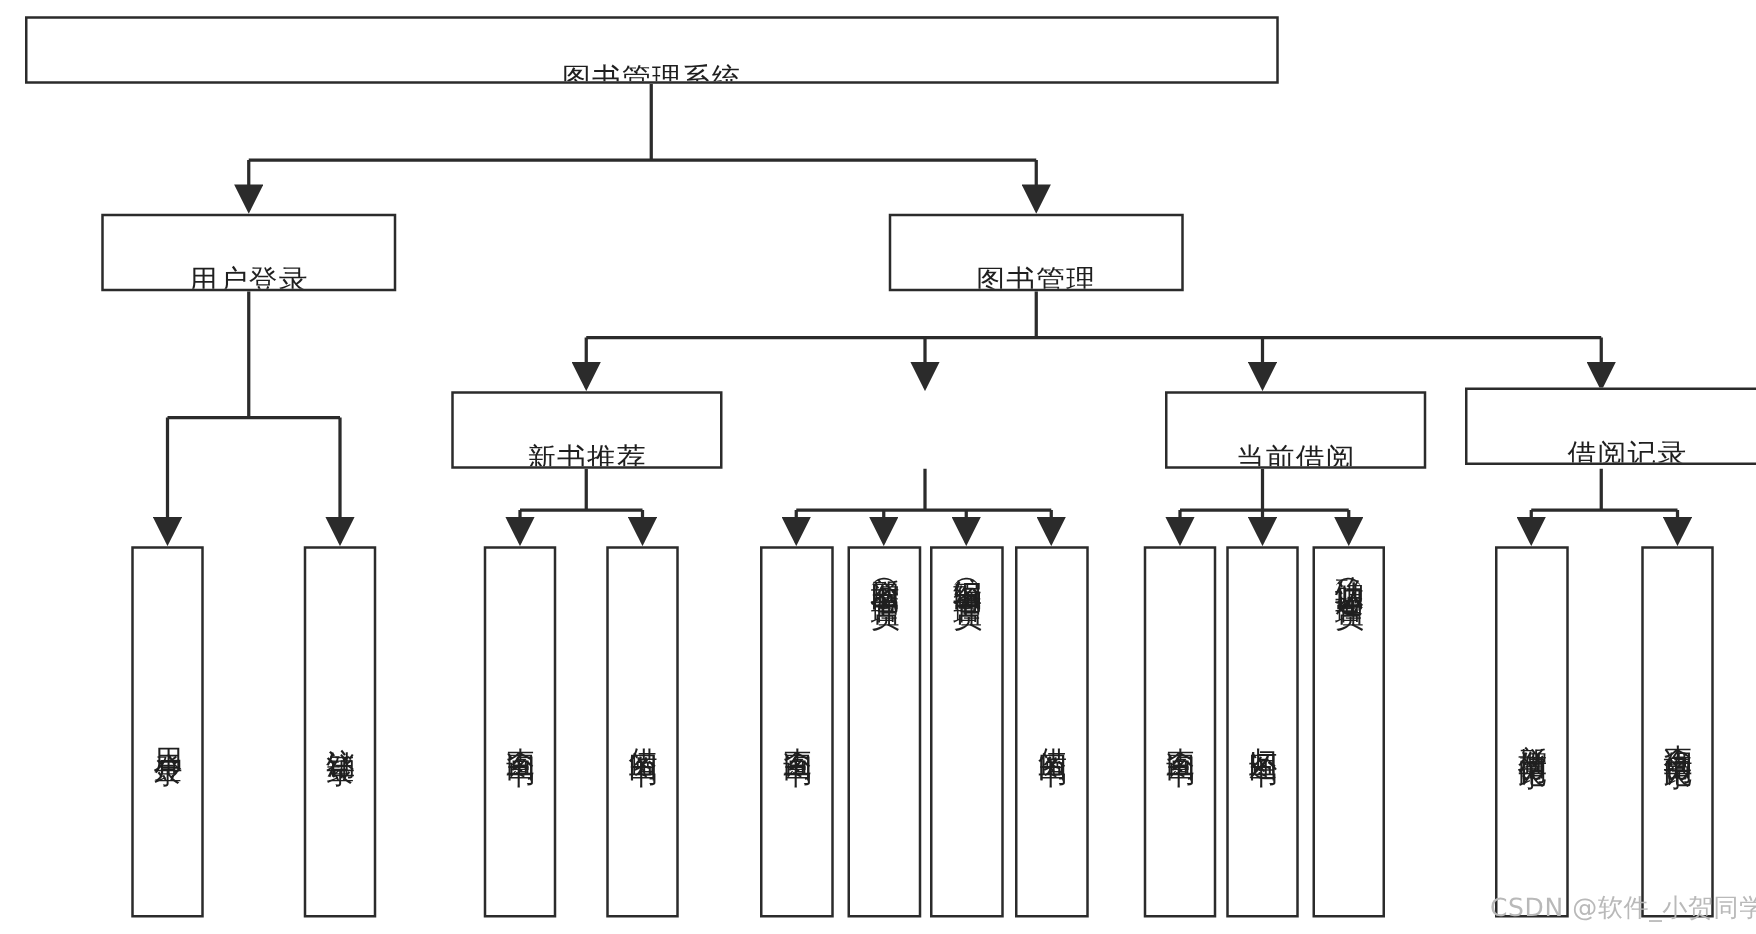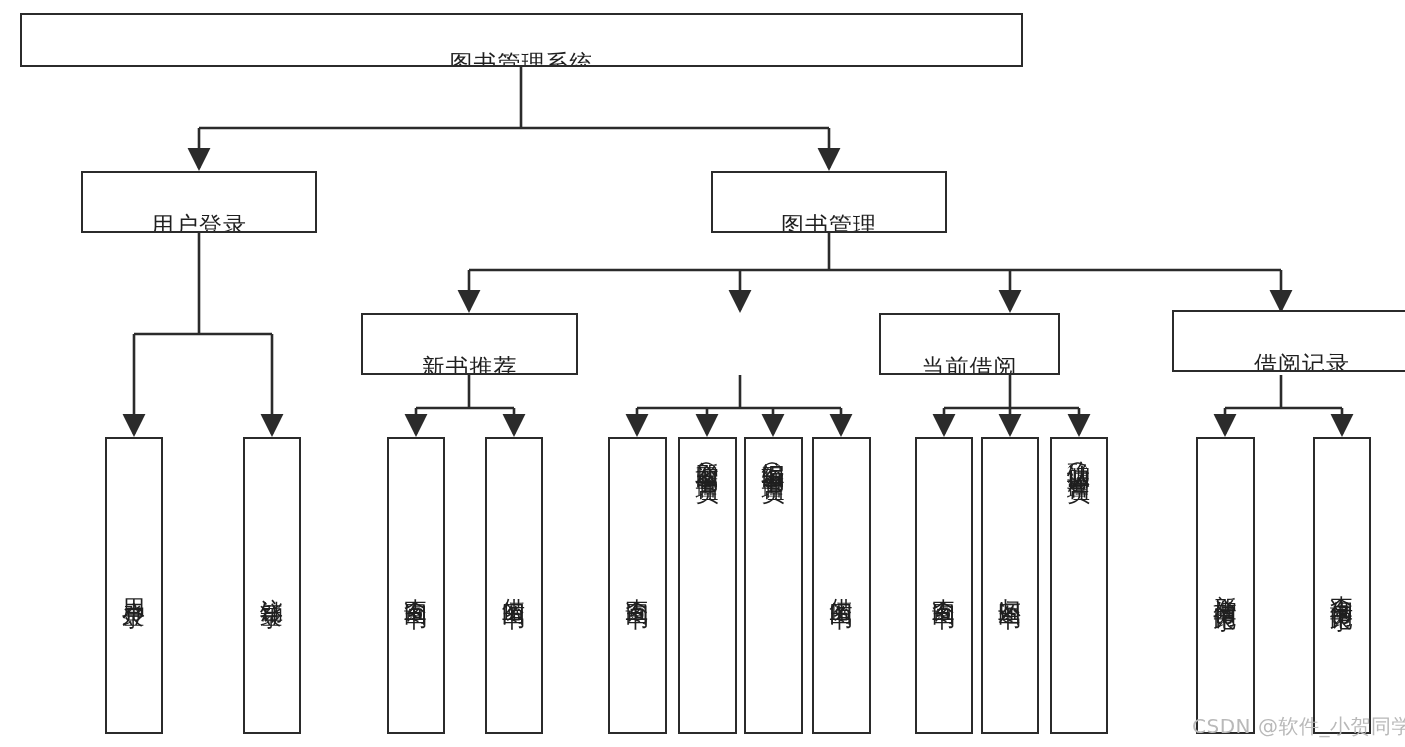--- a/index.html
+++ b/index.html
@@ -140,21 +140,21 @@
   <div class="node-box" style="left:81px; top:171px; width:236px; height:62px;">
     <span class="node-label-h">用户登录</span>
   </div>
   <div class="node-box" style="left:361px; top:313px; width:217px; height:62px;">
     <span class="node-label-h">新书推荐</span>
   </div>
 
   <div class="node-box" style="left:711px; top:171px; width:236px; height:62px;">
     <span class="node-label-h">图书管理</span>
   </div>
-  <div class="node-box" style="left:879px; top:313px; width:181px; height:62px;">
+  <div class="node-box" style="left:932px; top:313px; width:209px; height:62px;">
     <span class="node-label-h">当前借阅</span>
   </div>
   <div class="node-box" style="left:1172px; top:310px; width:260px; height:62px;align-items:center;">
     <span class="node-label-h">借阅记录</span>
   </div>
 
   <div class="node-box leaf-box center-v" style="left:105px; top:437px; width:58px; height:297px;">
     <span class="node-label-v">用户登录</span>
   </div>
   <div class="node-box leaf-box center-v" style="left:243px; top:437px; width:58px; height:297px;">

